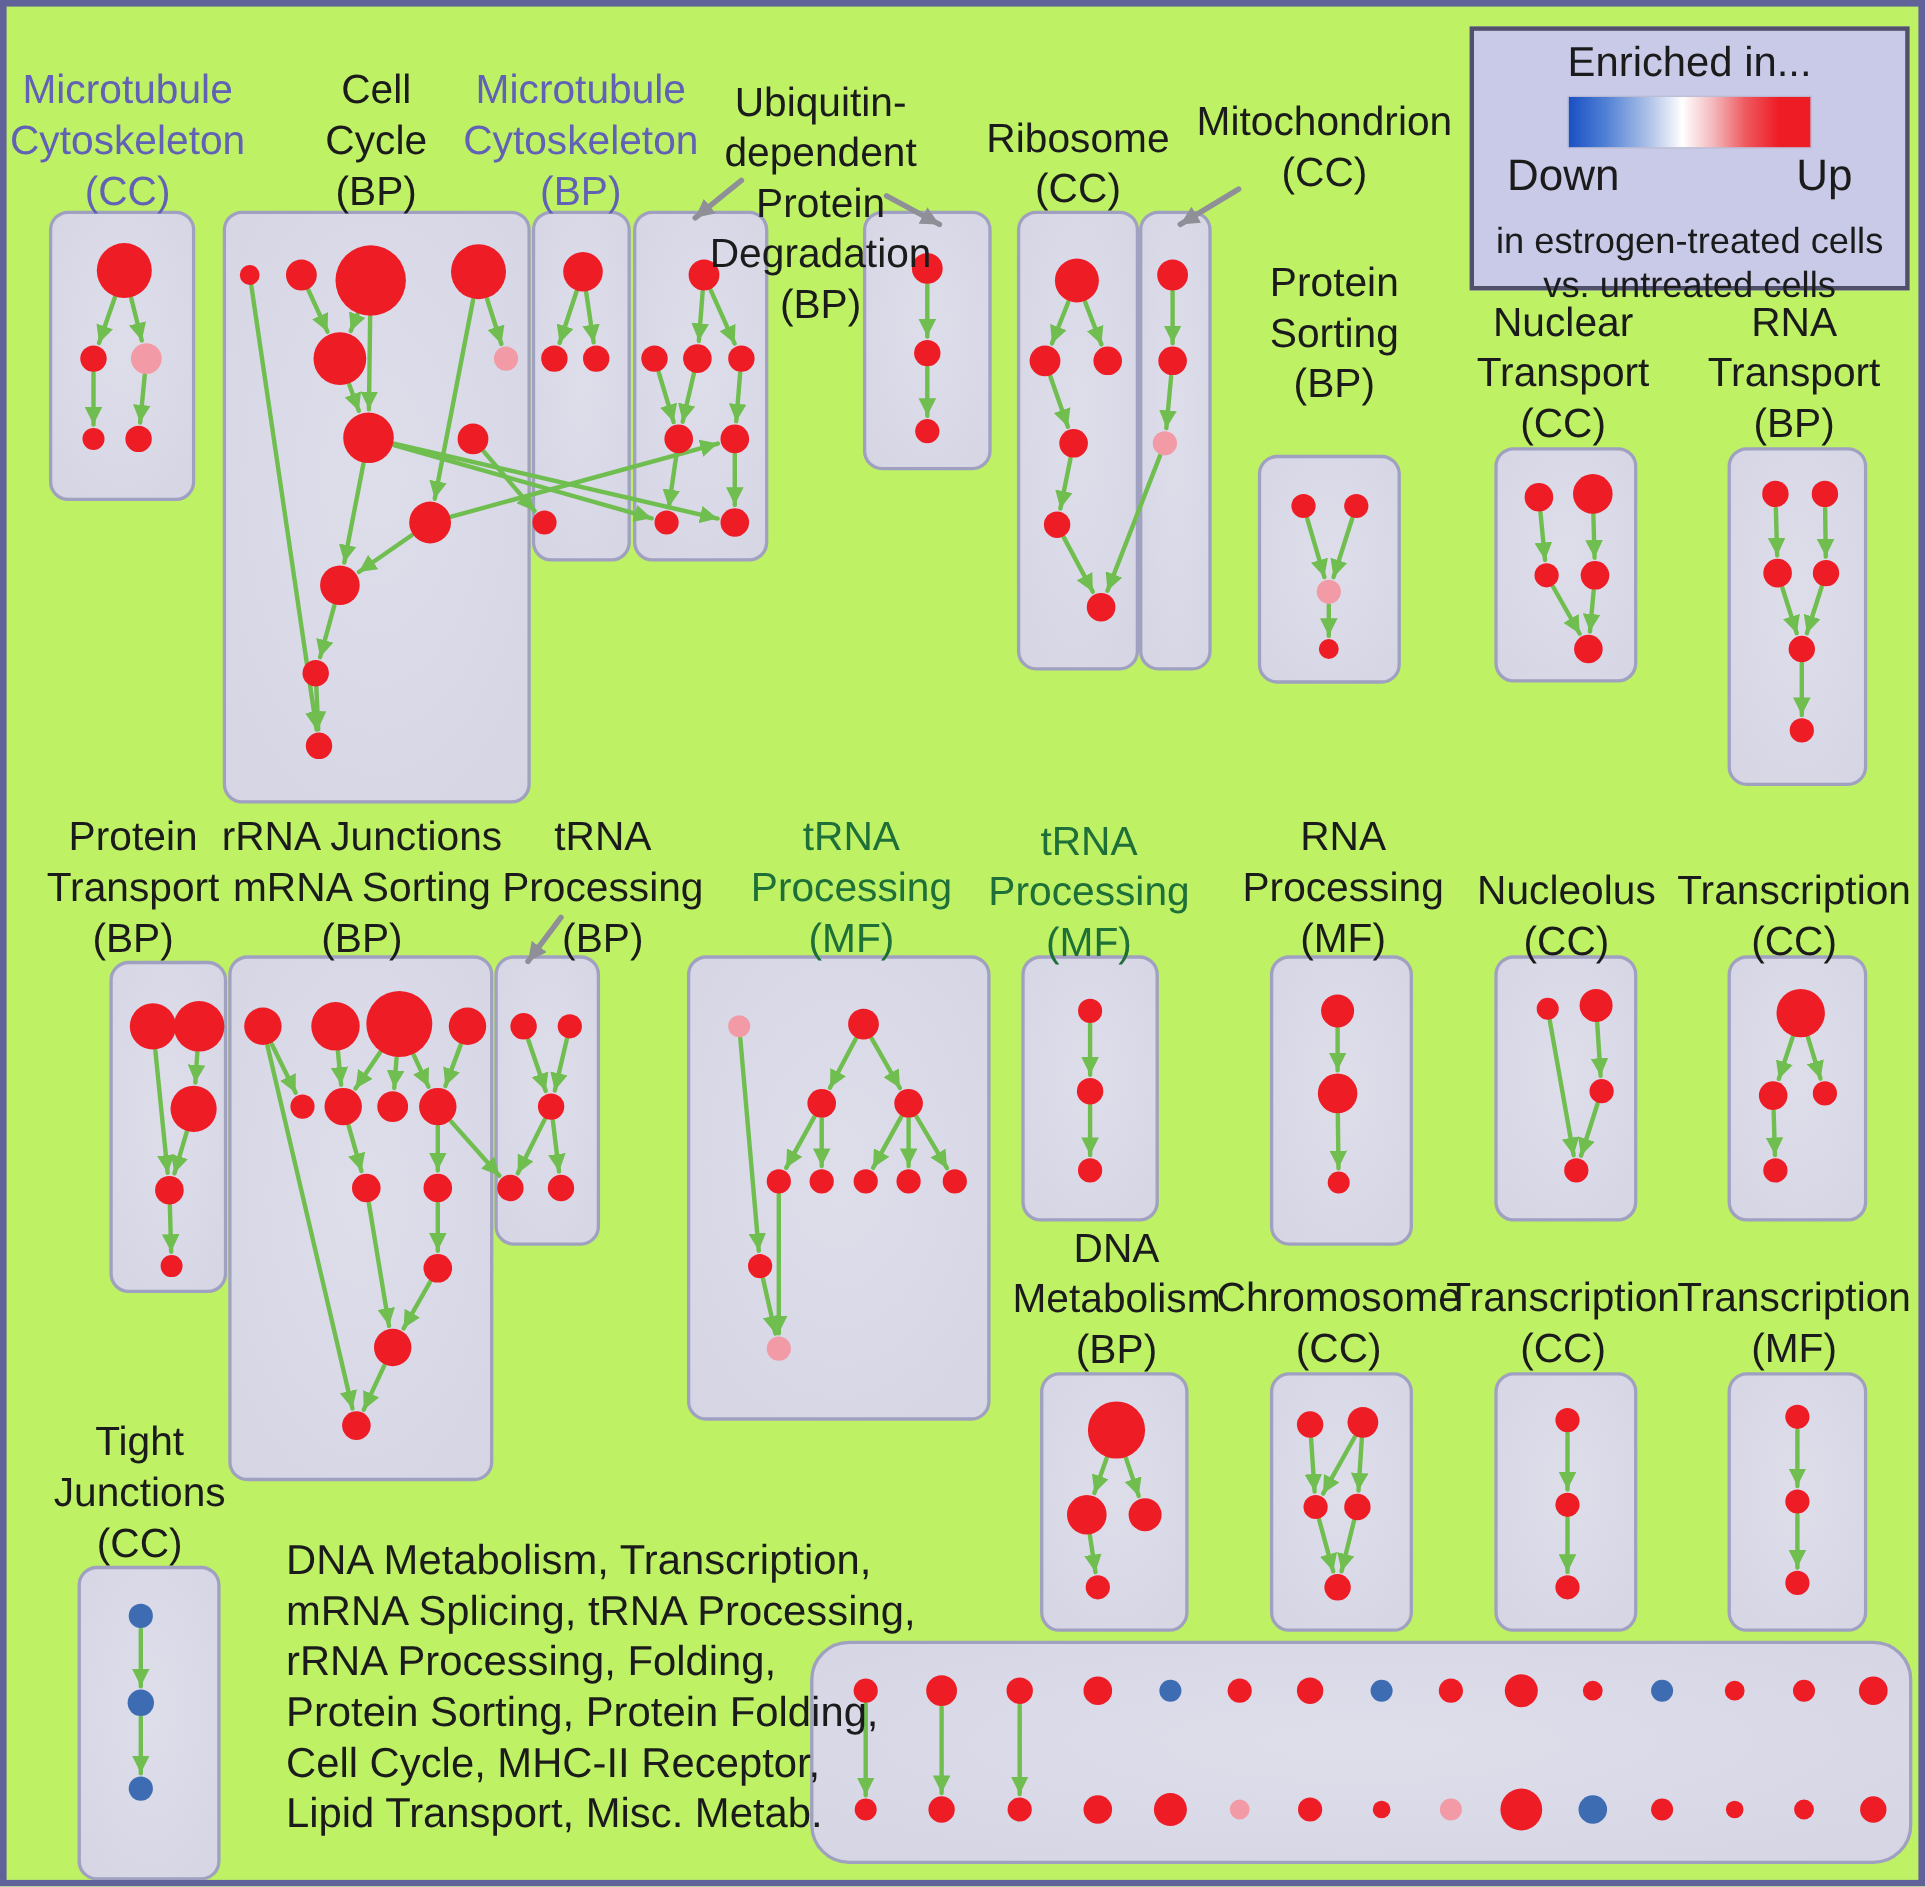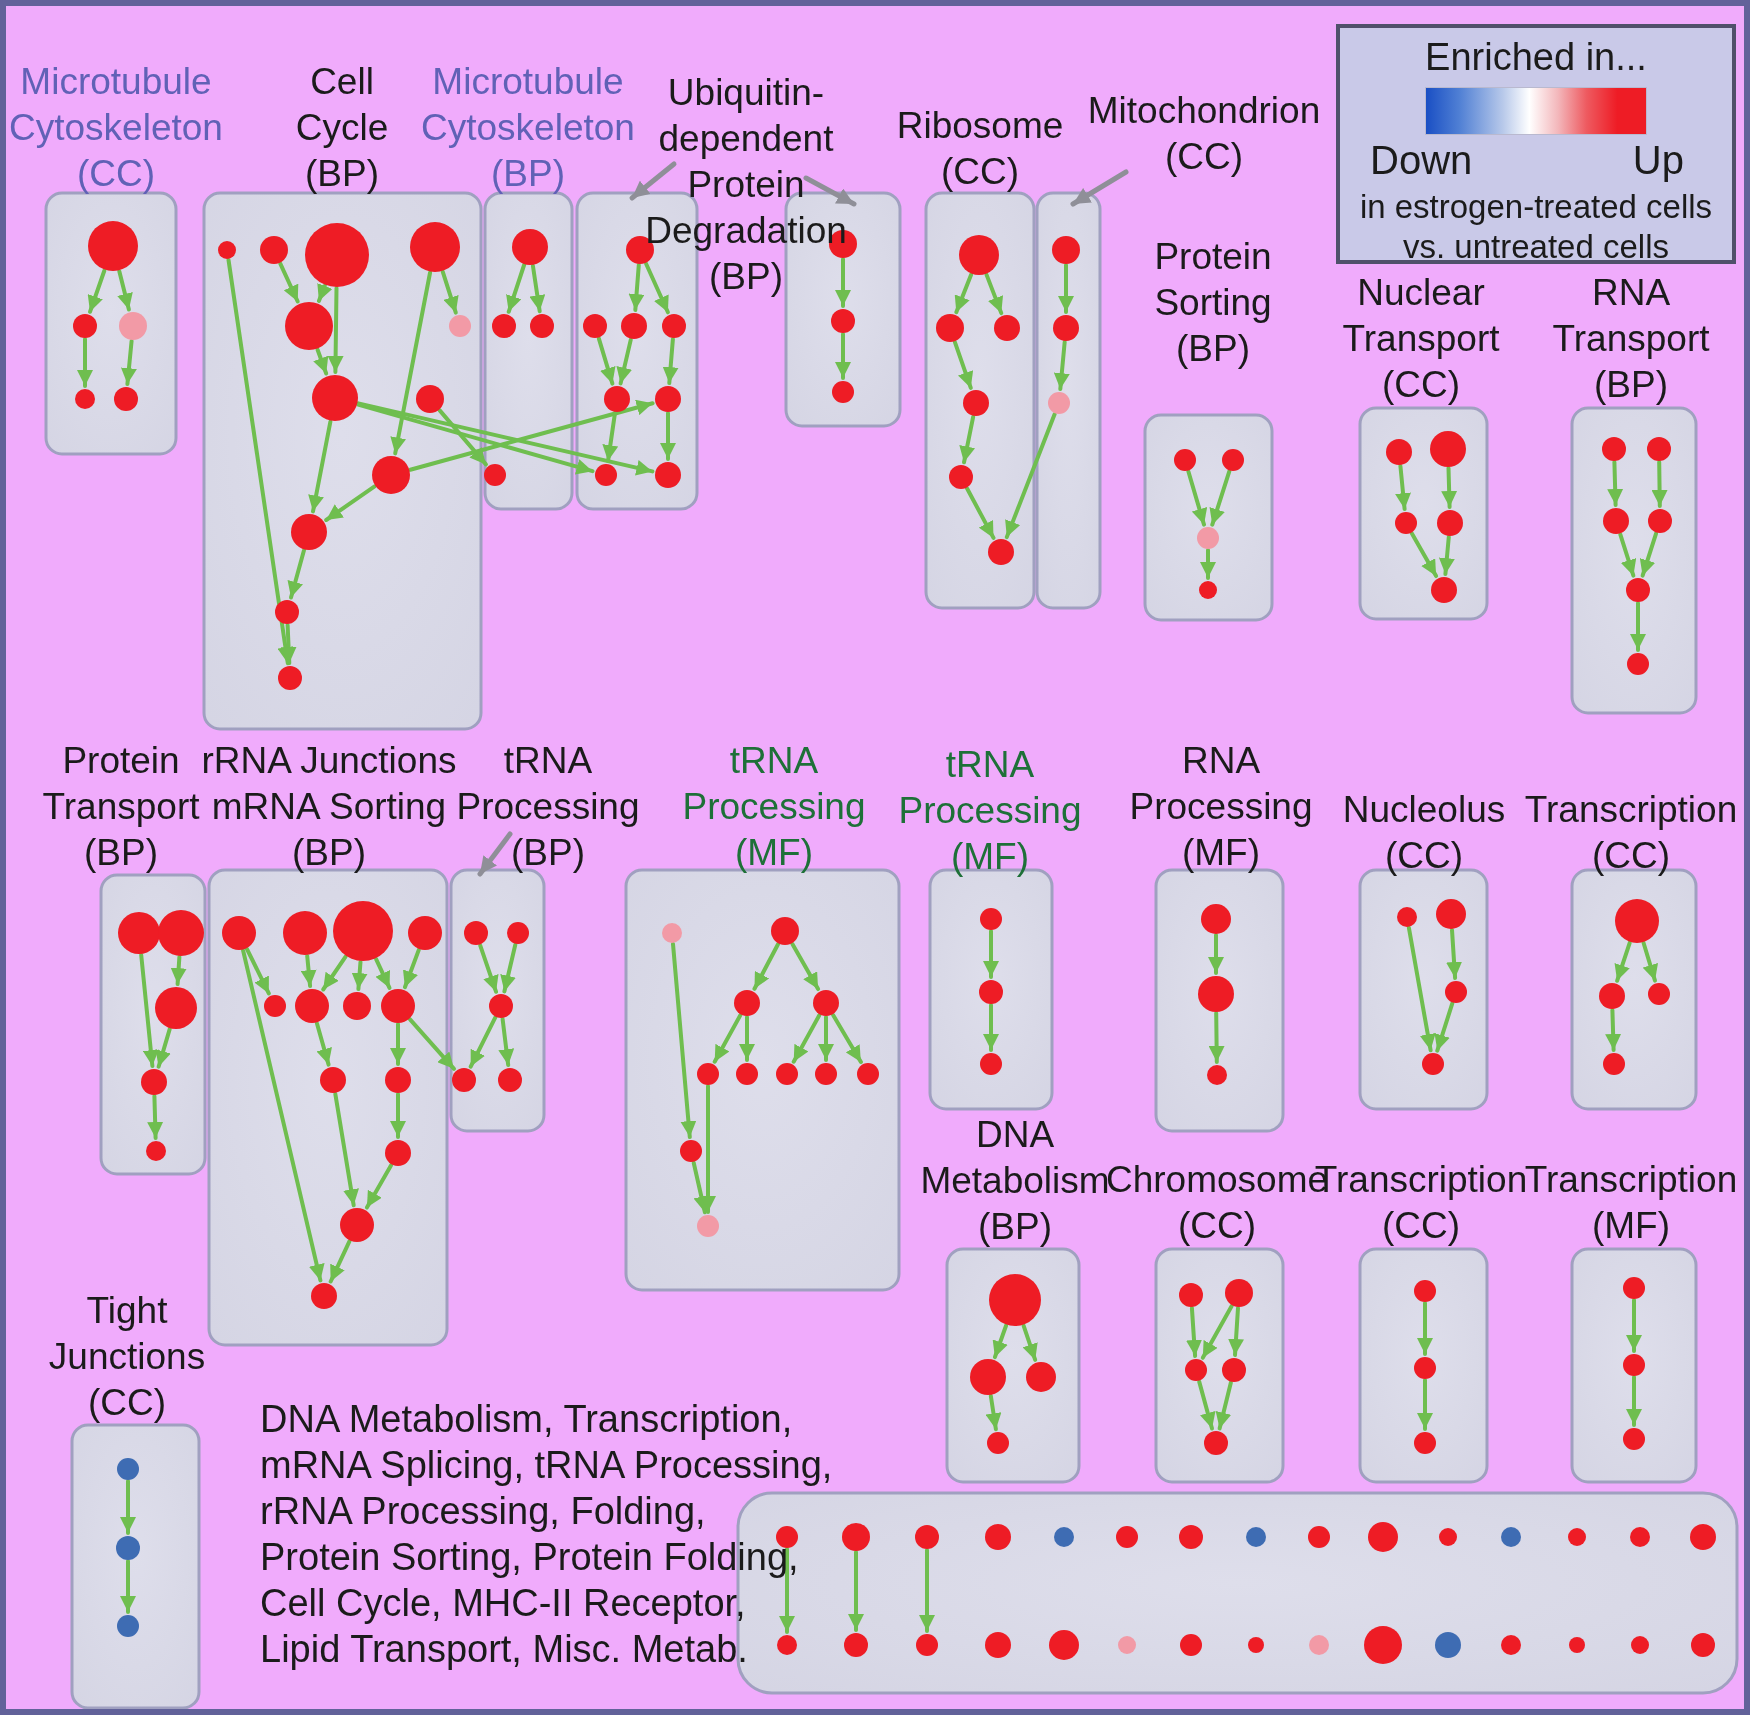--- a/index.html
+++ b/index.html
@@ -6,26 +6,26 @@
   body{font-family:"Liberation Sans","DejaVu Sans",sans-serif}
   #stage{position:relative;width:1750px;height:1715px;border:6px solid #62629a;box-sizing:border-box;overflow:hidden;background:#c9c9e8}
   #diagram{position:absolute;left:0;top:0}
   .glabel{position:absolute;font-size:37px;line-height:46px;text-align:center;white-space:nowrap}
   .glabel.left{text-align:left}
   .legend{position:absolute;left:1330px;top:18px;width:400px;height:240px;background:#c9c9e8;border:4px solid #50506b;box-sizing:border-box;text-align:center;color:#1b1b1b}
   .legend-title{font-size:38px;margin-top:8px}
   .legend-bar{width:220px;height:46px;margin:8px auto 0;border:1px solid #b9b9cf}
   .legend-row{display:flex;justify-content:space-between;font-size:40px;line-height:46px;padding:2px 48px 0 30px}
   .legend-sub{font-size:33px;line-height:40px}
-  .legend-sub.first{margin-top:4px}
+  .legend-sub.first{margin-top:16px}
 </style>
 </head>
 <body>
 
-<div id="stage" style="background: #f0abfc; border-color: rgb(98, 98, 154);">
+<div id="stage" style="background: #bef264; border-color: rgb(98, 98, 154);">
   <svg id="diagram" width="1750" height="1715">
     <defs>
       <radialGradient id="boxfill" cx="0.5" cy="0.45" r="0.8">
         <stop offset="0" stop-color="#dedeeb"></stop>
         <stop offset="1" stop-color="#d4d4e3"></stop>
       </radialGradient>
       <marker id="ah-green" viewBox="0 0 10 10" refX="10" refY="5" markerWidth="4" markerHeight="4" orient="auto">
         <path id="ah-green-path" d="M0,0 L10,5 L0,10 z" fill="#6fbe4f"></path>
       </marker>
       <marker id="ah-gray" viewBox="0 0 10 10" refX="10" refY="5" markerWidth="3.4" markerHeight="3.4" orient="auto">

